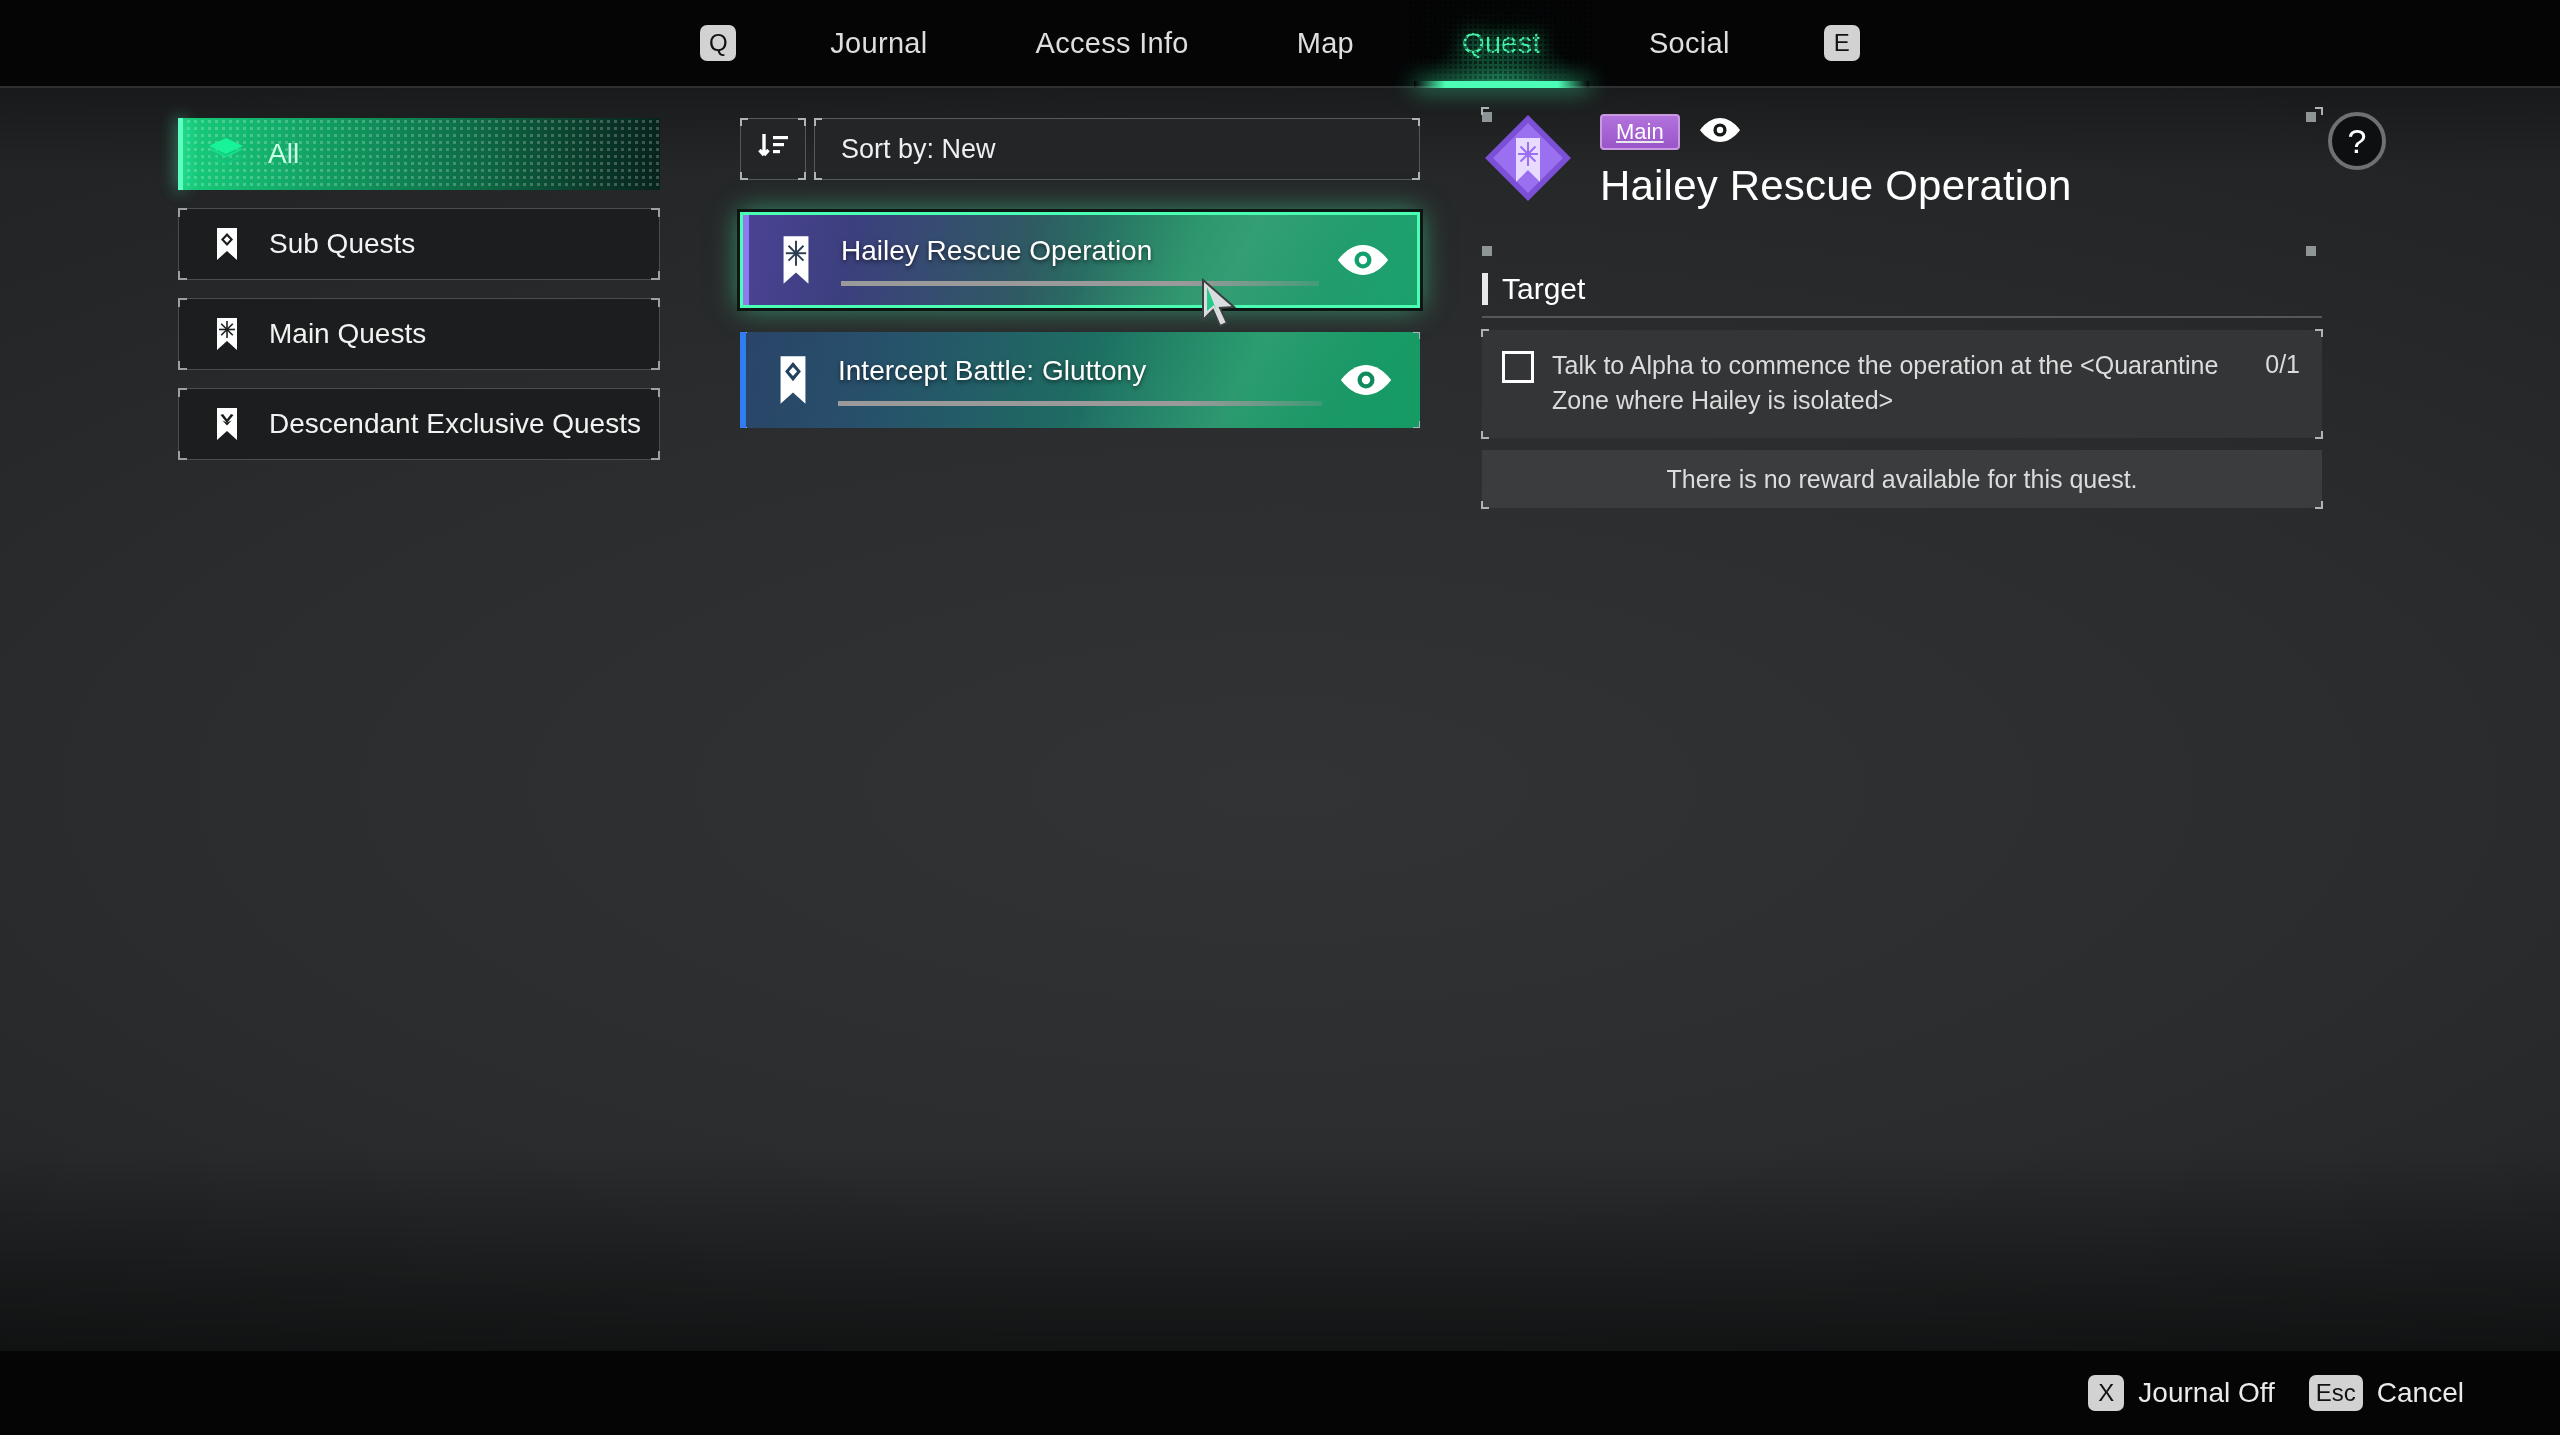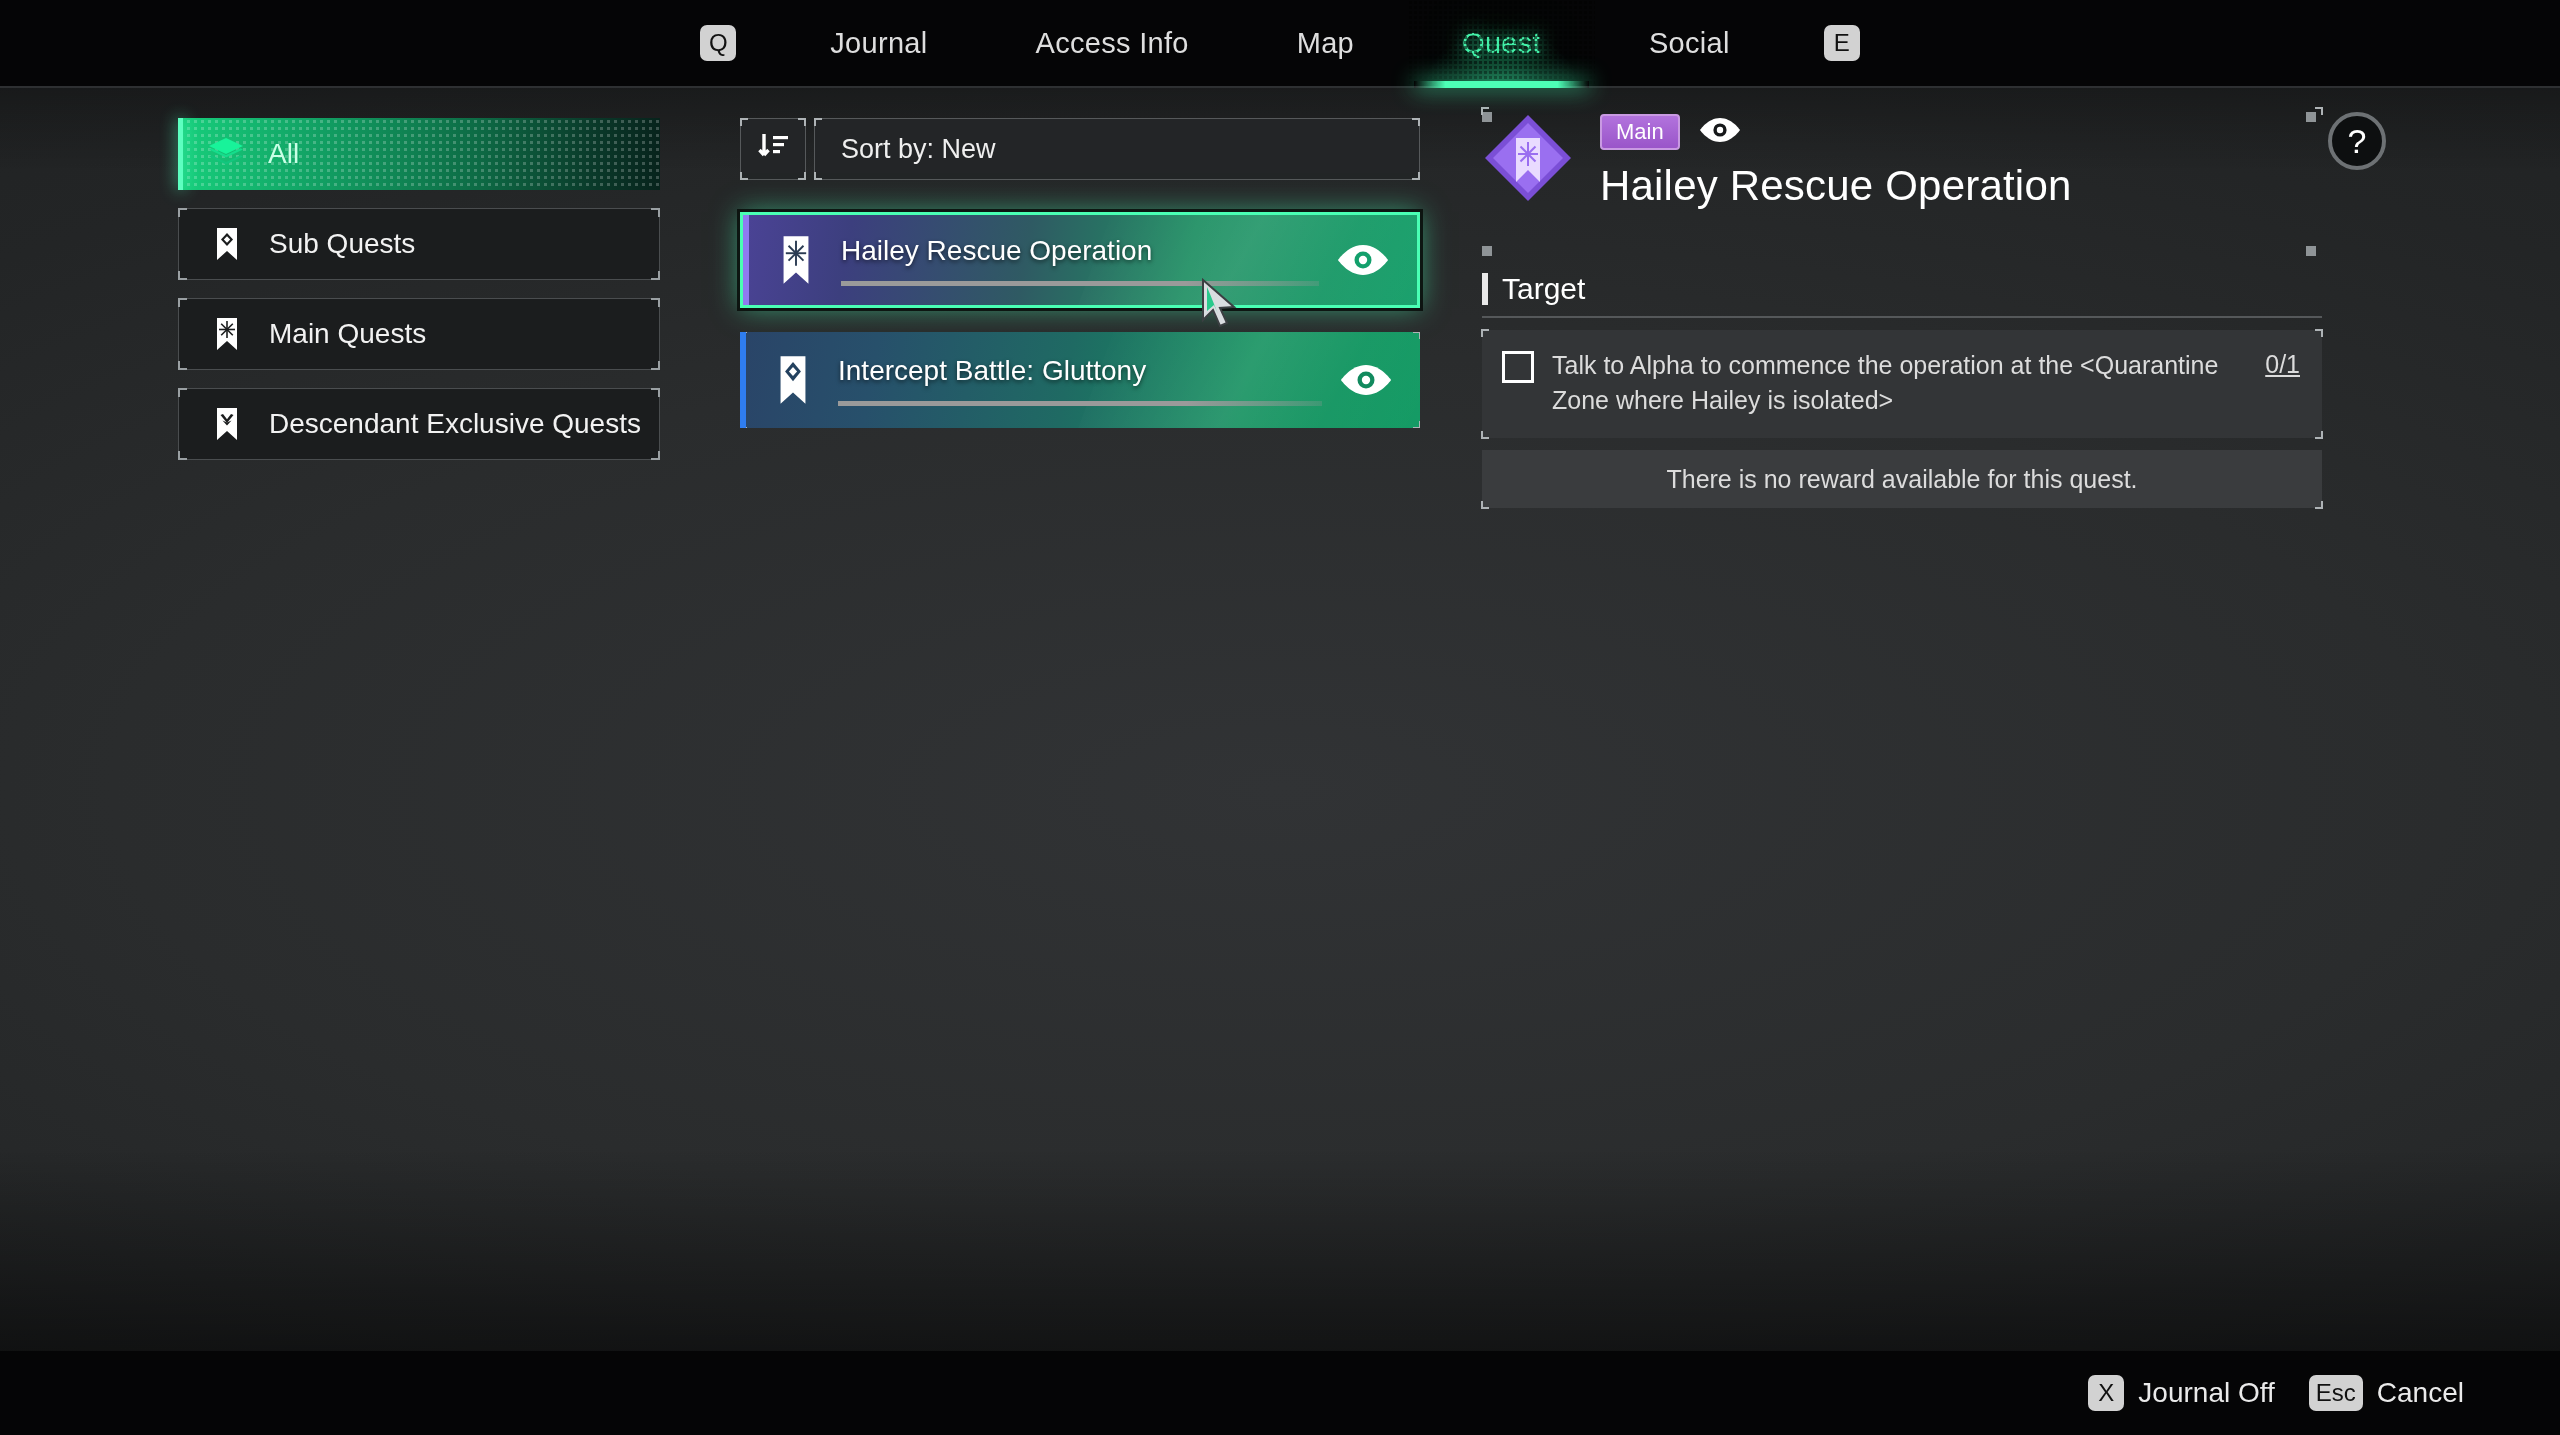--- a/index.html
+++ b/index.html
@@ -148,42 +148,42 @@
   .sb3{left:-10px;bottom:-10px;border-right:0;border-top:0;}
   .sb4{right:-10px;bottom:-10px;border-left:0;border-top:0;}
 
   #cursor{ position:absolute; left:1200px; top:278px; width:40px;height:52px; z-index:9; pointer-events:none;}
 
   
   #detail{ position:absolute; left:1482px; top:108px; width:840px; z-index:4; }
   #dhead{ display:flex; align-items:flex-start; gap:26px; }
   .dbadge{ width:92px;height:92px; flex:0 0 auto; position:relative; margin-top:4px;}
   .dmeta{ padding-top:6px; }
-  .tagrow{ display:flex; align-items:center; gap:18px; }
+  .tagrow{ display:flex; align-items:center; gap:18px;text-decoration:underline; }
   .tag{
     background:linear-gradient(180deg,#b273dd 0%,#9a55c9 100%);
     border:2px solid #c99ae2; color:#fff; font-size:22px;
     padding:4px 14px; border-radius:4px; line-height:1.1;
   }
   .dtitle{ font-size:42px; color:#fff; margin-top:12px; letter-spacing:.2px;}
   #ddesc{ margin-top:34px; font-size:27px; line-height:1.47; color:#e2e2e2; width:790px;}
 
   .sechead{
     margin-top:62px; display:flex; align-items:center; gap:14px;
     font-size:30px; color:#fff; padding-bottom:10px;
     border-bottom:2px solid #55585a;
   }
   .sechead .vbar{ width:6px;height:32px;background:#e9e9e9; display:inline-block;}
   .objrow{
     margin-top:12px; background:#333537; display:flex; align-items:flex-start;
     padding:18px 22px 20px 20px; gap:18px; position:relative;
   }
   .objbox{ width:32px;height:32px;border:3px solid #fff; background:transparent; flex:0 0 auto; margin-top:3px;}
   .objtext{ flex:1; font-size:25px; line-height:1.4; color:#dcdcdc;}
-  .objcount{ font-size:25px; color:#dcdcdc; flex:0 0 auto; margin-top:2px;text-decoration:underline;}
+  .objcount{ font-size:25px; color:#dcdcdc; flex:0 0 auto; margin-top:2px;}
   .rewardbox{
     margin-top:12px; background:#3a3c3e; height:58px;
     display:flex;align-items:center;justify-content:center;
     font-size:25px;color:#dcdcdc;
   }
   #helpbtn{
     position:absolute; right:174px; top:112px; width:58px;height:58px;
     border-radius:50%; border:4px solid #6d7174; background:#0d0f10;
     display:flex;align-items:center;justify-content:center;
     font-size:34px; color:#fff; z-index:7;

